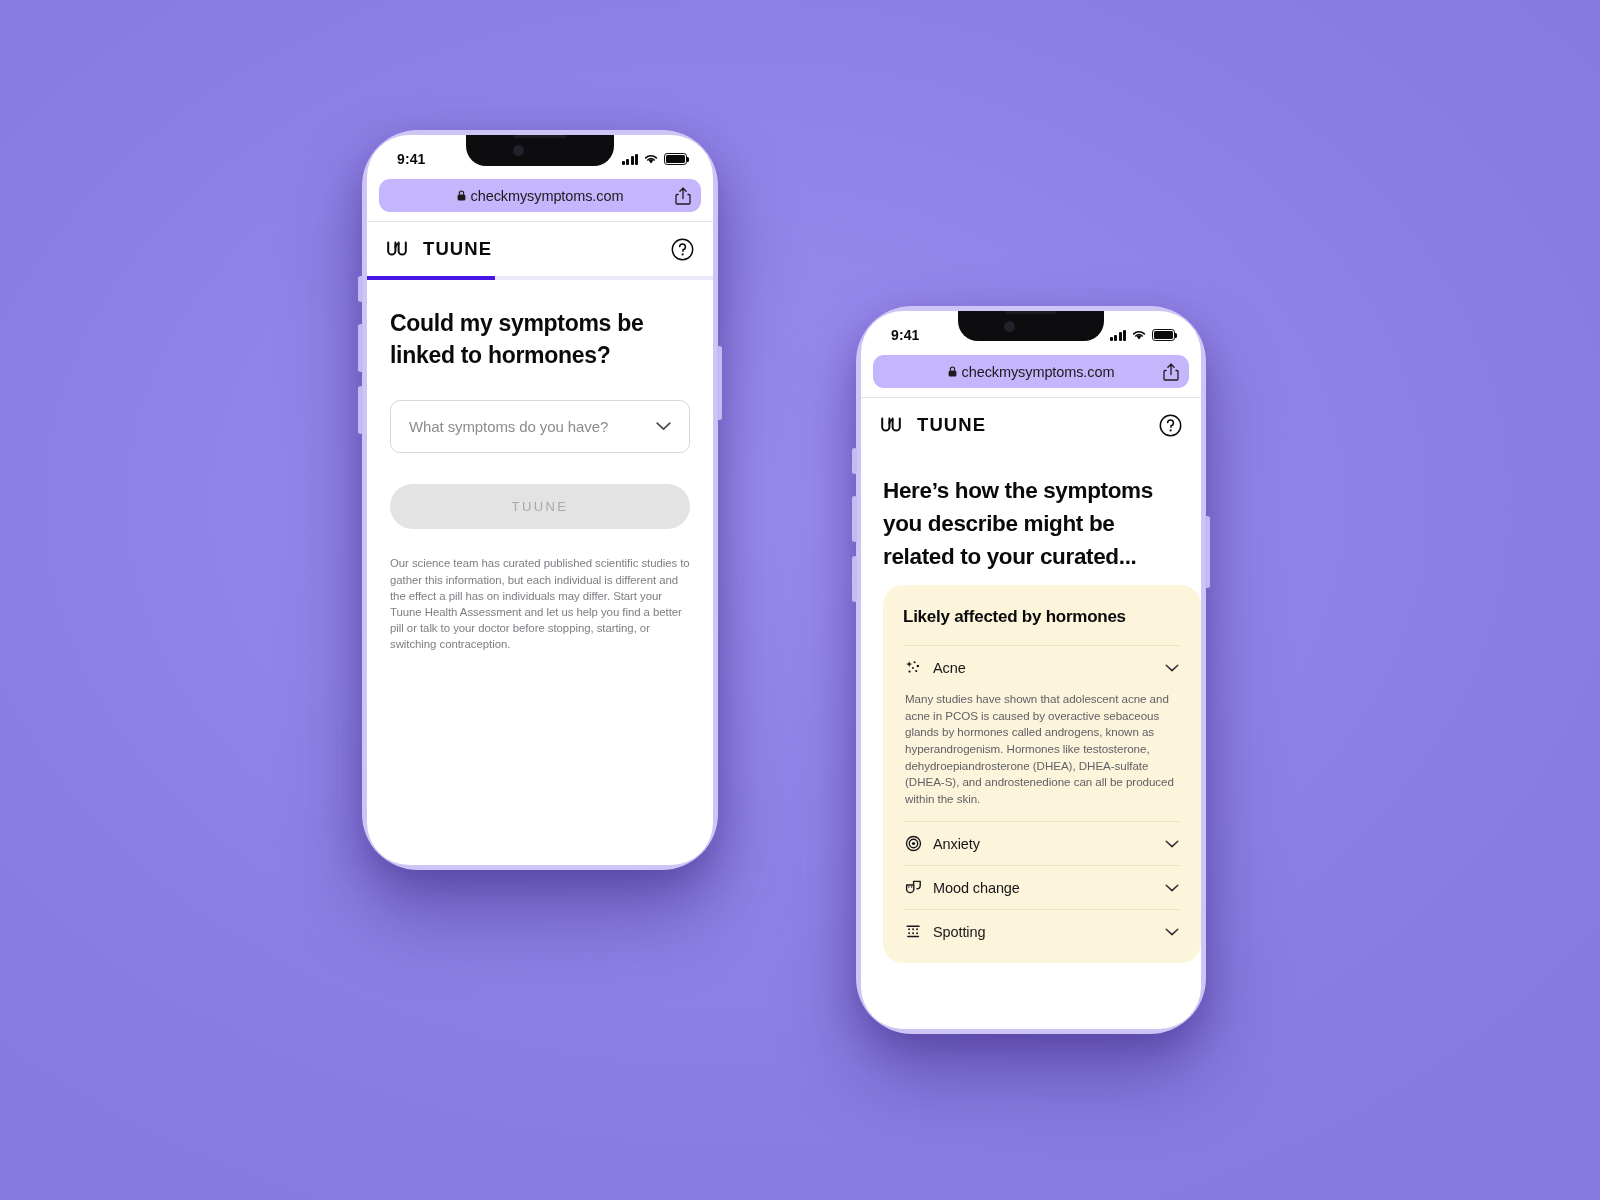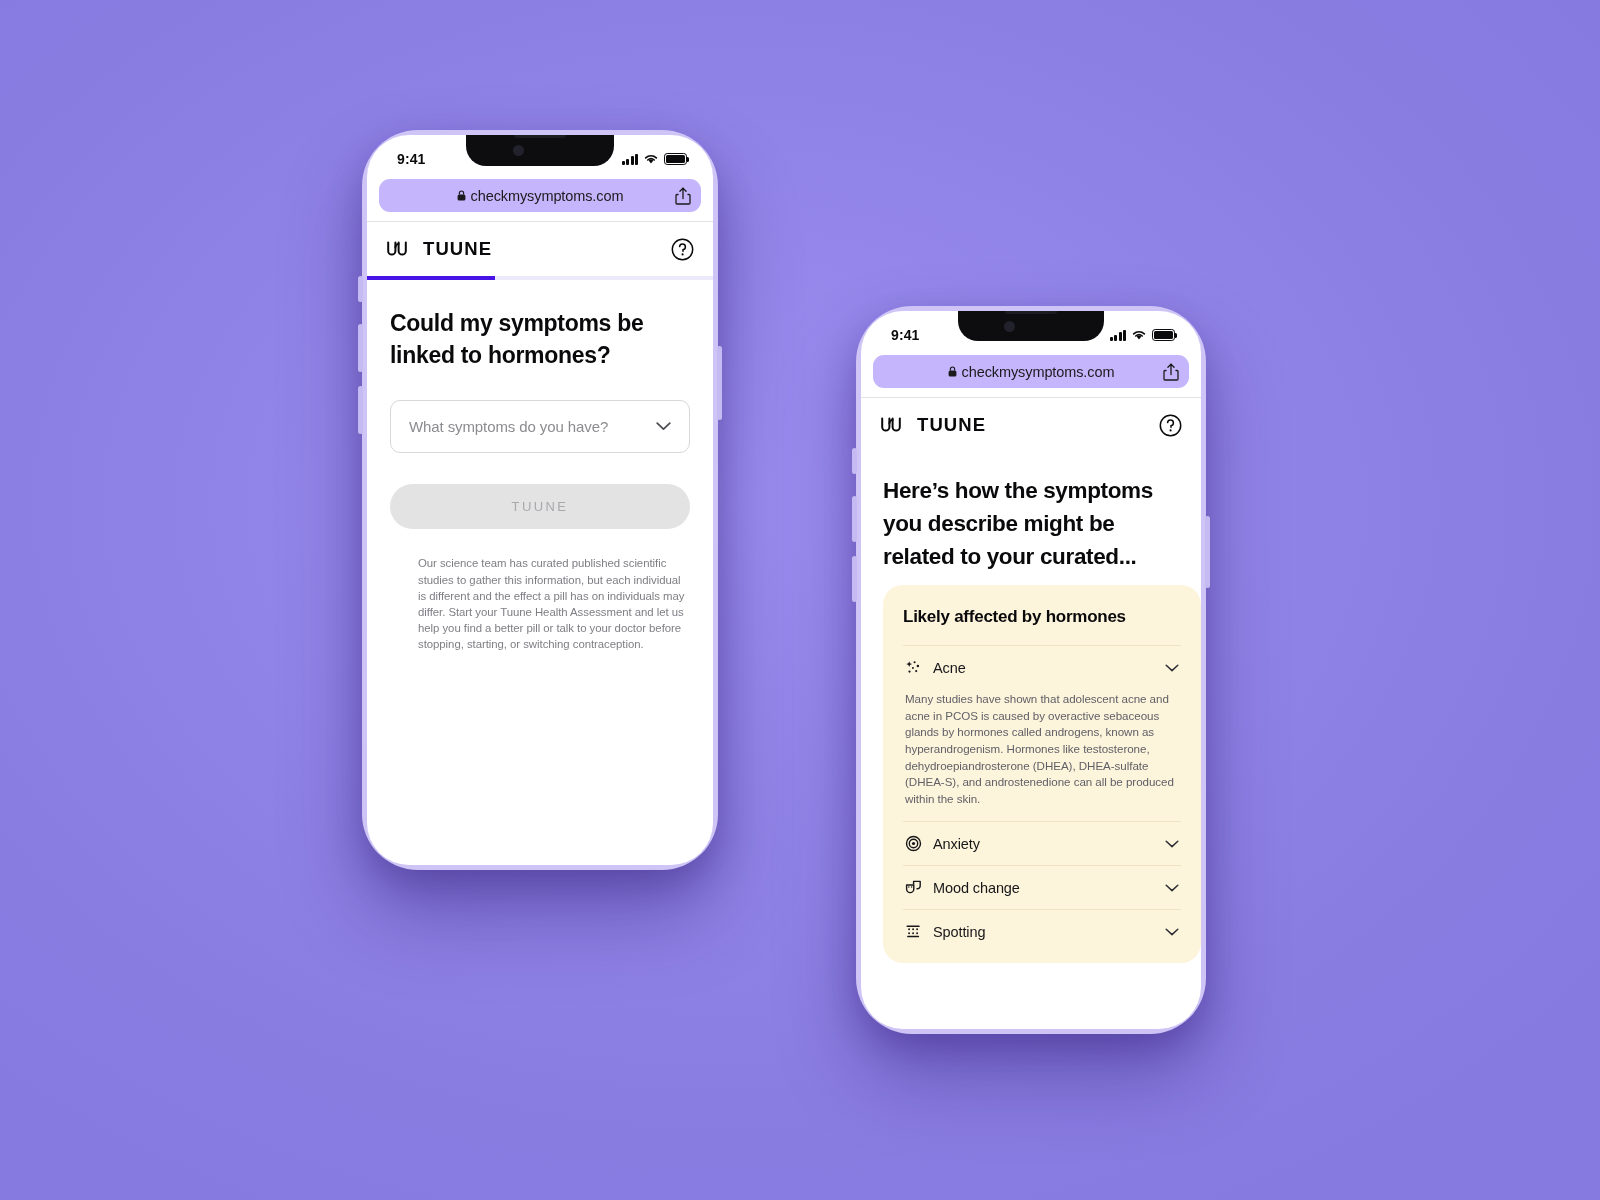--- a/index.html
+++ b/index.html
@@ -138,21 +138,21 @@
   }
   .select-box + .select-box { margin-top: 12px; }
   .select-ph { font-size: 15px; color: #8c8c90; letter-spacing: -.1px; }
   .next-btn {
     margin-top: 31px; height: 45px; border-radius: 23px;
     background: #e3e3e4; display: flex; align-items: center; justify-content: center;
     font-size: 13px; color: #a9a9ad; letter-spacing: 2.4px;
   }
   .disclaimer {
     margin-top: 26px; font-size: 11.4px; line-height: 1.42;
-    color: #7e7e84; letter-spacing: -.05px; margin-left: 28px;
+    color: #7e7e84; letter-spacing: -.05px;
   }
 
   
   .content-r { padding: 22px 22px 0 22px; }
   h1.r-title {
     font-size: 22.5px; line-height: 1.47; font-weight: bold;
     color: #0a0a0c; letter-spacing: -.35px;
   }
   .yellow-card {
     margin: 12px 0 0 22px;

